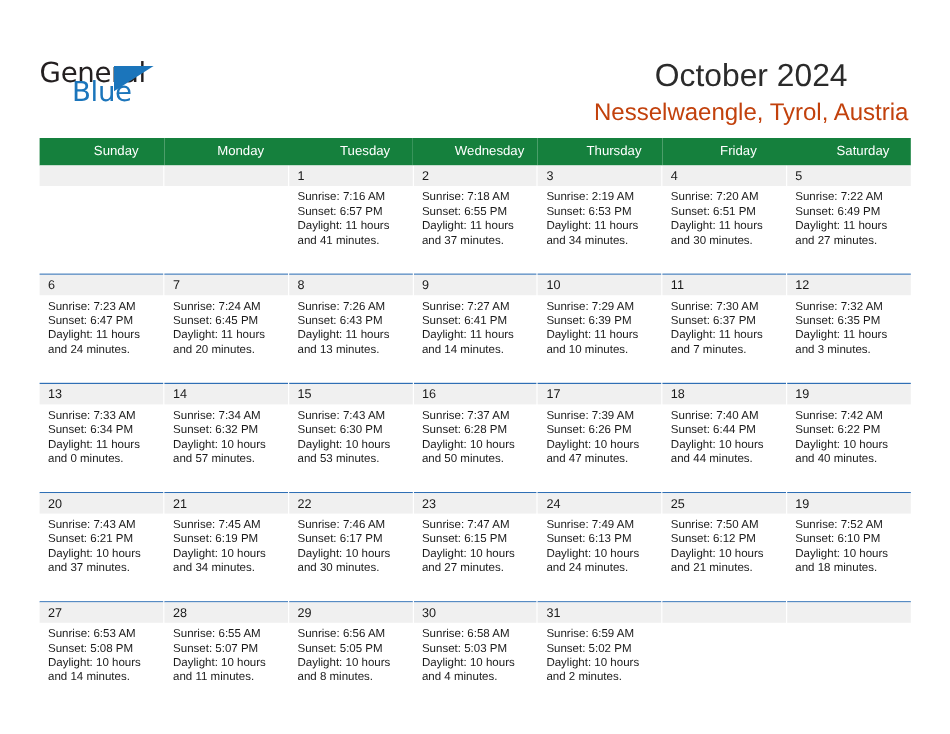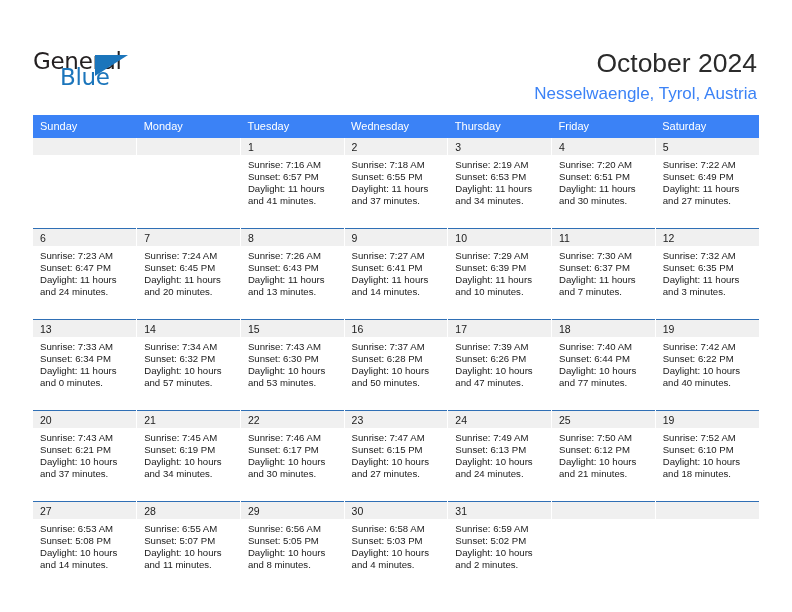--- a/index.html
+++ b/index.html
@@ -62,55 +62,55 @@
     width: 0;
     height: 0;
     border-left: 33px solid #1b75bb;
     border-bottom: 21px solid transparent;
   }
 
   .title-block {
     position: absolute;
     right: 35px;
     top: 34px;
-    text-align: right;
+    text-align: center;
   }
   .cal-title {
     font-size: 26.5px;
     color: #2b2b2b;
     font-weight: normal;
     line-height: 34px;
     white-space: nowrap;
   }
   .cal-subtitle {
     margin-top: 5px;
-    font-size: 17px;
-    color: #3b82f6;
+    font-size: 20px;
+    color: #c2410c;
     line-height: 18px;
     white-space: nowrap;
   }
 
   
   .calendar {
     position: absolute;
     left: 33px;
     top: 103px;
     width: 726px;
     border-collapse: collapse;
     table-layout: fixed;
   }
   .calendar col { width: 103.71px; }
 
   .calendar thead th {
-    background: #3b82f6;
+    background: #15803d;
     color: #ffffff;
     font-size: 11px;
     font-weight: normal;
-    text-align: left;
-    padding: 5px 0 6px 7px;
+    text-align: center;
+    padding: 5px 0 6px 24px;
     height: 12px;
     border: none;
   }
 
   .week-row td {
     vertical-align: top;
     padding: 0;
     height: 90px;
     border-top: 1.6px solid #2f6fb5;
     border-right: 1px solid #ffffff;
@@ -402,21 +402,21 @@
               </div>
             </div>
           </td>
           <td>
             <div class="cell-inner">
               <div class="daynum-strip">18</div>
               <div class="cell-body">
                 <div>Sunrise: 7:40 AM</div>
                 <div>Sunset: 6:44 PM</div>
                 <div>Daylight: 10 hours</div>
-                <div>and 77 minutes.</div>
+                <div>and 44 minutes.</div>
               </div>
             </div>
           </td>
           <td>
             <div class="cell-inner">
               <div class="daynum-strip">19</div>
               <div class="cell-body">
                 <div>Sunrise: 7:42 AM</div>
                 <div>Sunset: 6:22 PM</div>
                 <div>Daylight: 10 hours</div>

